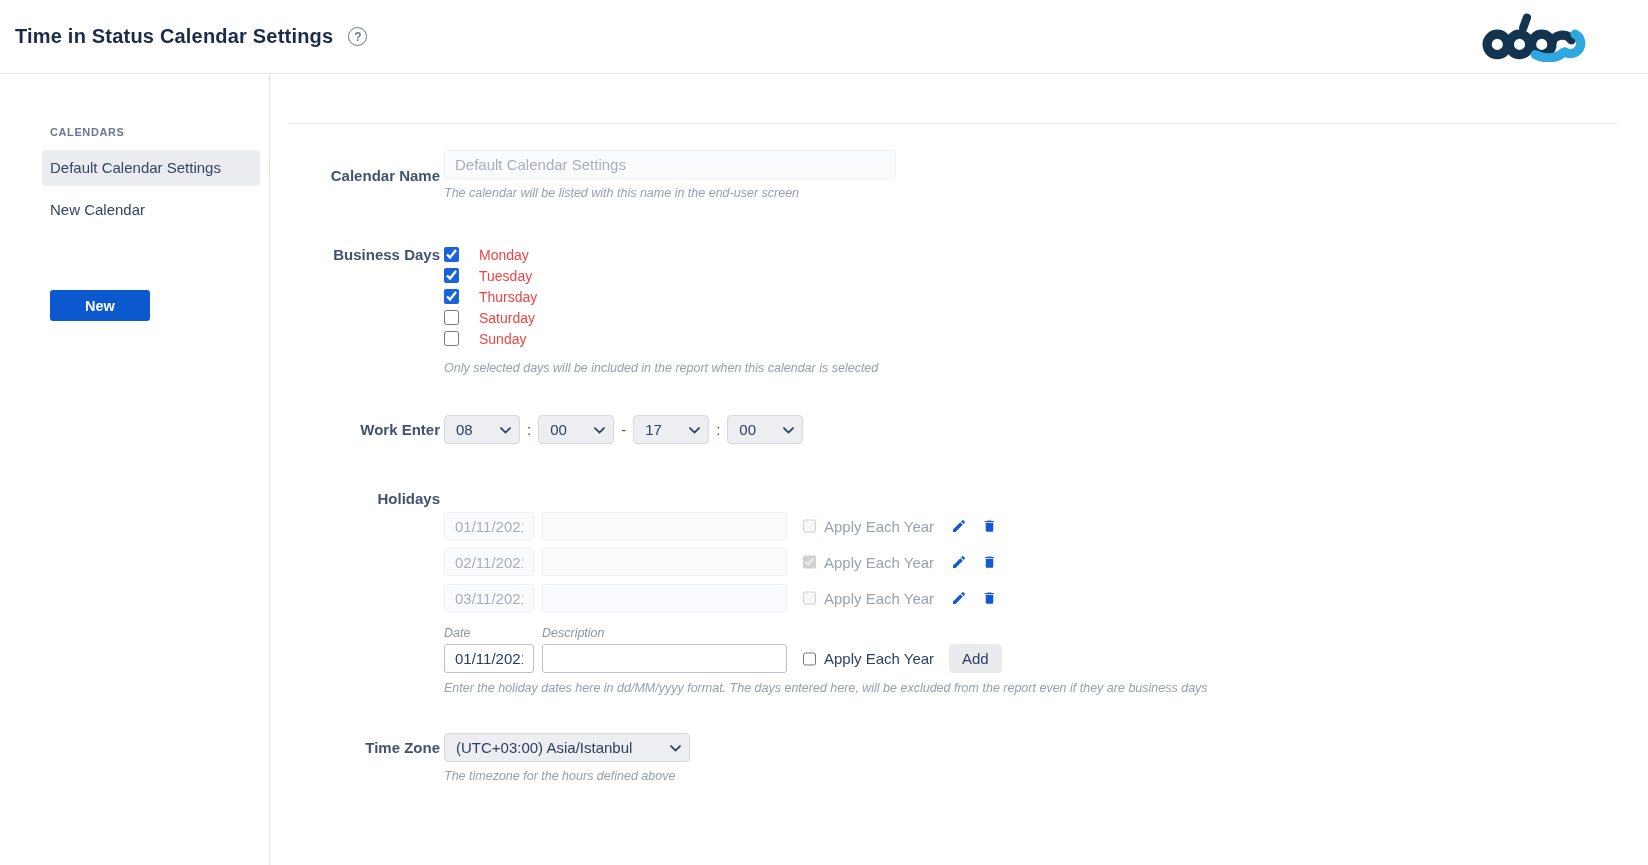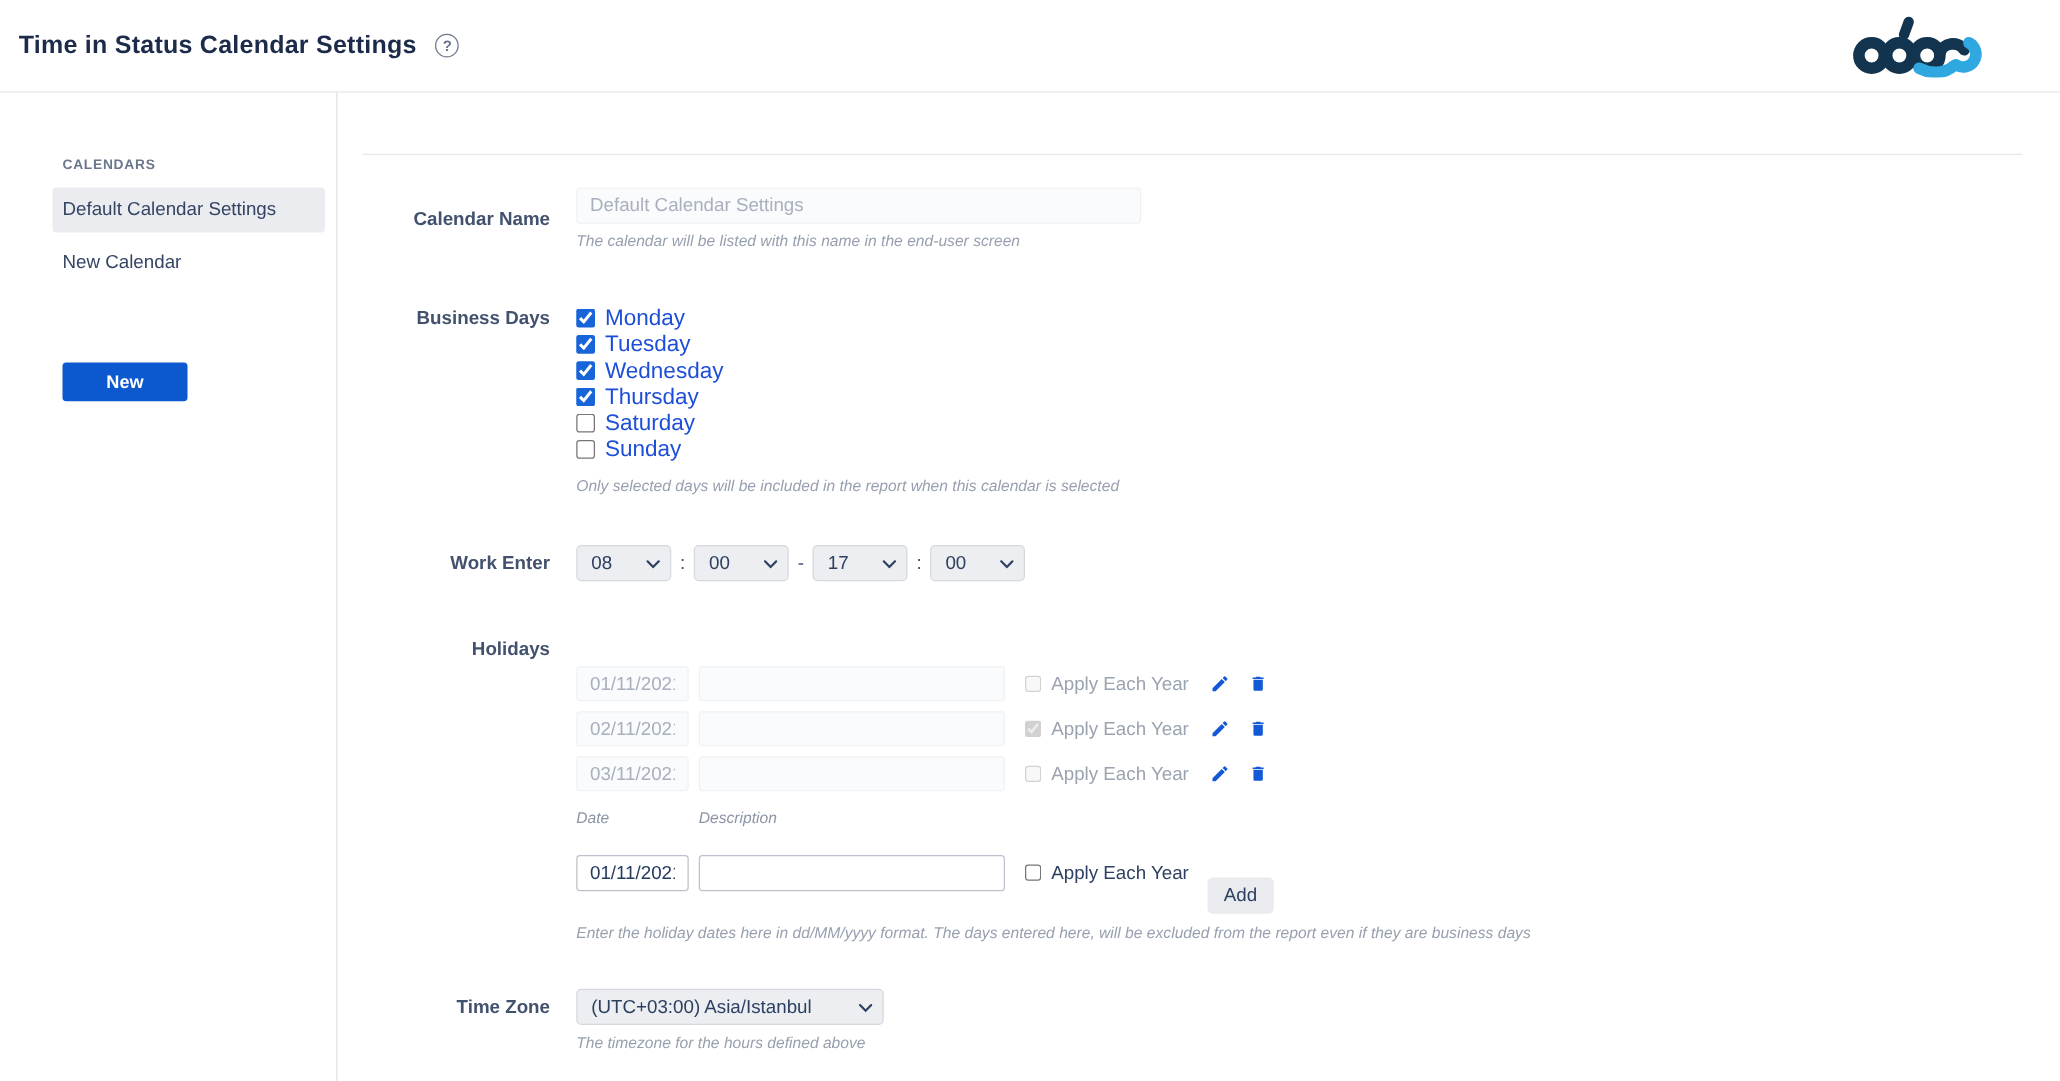--- a/index.html
+++ b/index.html
@@ -38,21 +38,21 @@
   }
   .sidebar-item.selected { background:#ebecf0; font-weight:500; }
   .btn-new {
     margin:56px 0 0 8px; width:100px; height:31px; background:#0c59cf; color:#fff;
     border:none; border-radius:3px; font-size:14.5px; font-weight:bold; cursor:pointer;
     font-family:inherit;
   }
   .main { flex:1; padding:0 30px 0 20px; }
   .main-topline { border-top:1px solid #e6e8ec; margin-top:49px; }
   
-  .form-row { display:grid; grid-template-columns:150px 1fr; column-gap:21px; align-items:center; }
+  .form-row { display:grid; grid-template-columns:150px 1fr; column-gap:4px; align-items:center; }
   .form-row.top-align { align-items:start; }
   .form-label {
     text-align:right; font-size:15px; font-weight:bold; color:#42526e;
   }
   .helper {
     font-style:italic; font-size:12.5px; color:#97a0af; margin-top:7px;
   }
   .ctl-col { min-width:0; }
   
   .input-disabled {
@@ -65,21 +65,21 @@
     color:#243c5e; font-size:15px; padding:0 10px; height:29px;
     font-family:inherit;
   }
   .calendar-name-input { width:452px; height:29px; }
   .calendar-name-input::placeholder { color:#a8afbd; opacity:1; }
   
   .day-row { display:flex; align-items:center; height:21px; }
   .day-row input[type=checkbox] {
     width:15px; height:15px; accent-color:#1765d8; margin-right:8px; cursor:pointer;
   }
-  .day-label { font-size:18px; color:#1d4ed8; }
+  .day-label { font-size:14px; color:#ef4444;margin-left:12px; }
   
   .sel-wrap { position:relative; display:inline-block; }
   .styled-select {
     appearance:none; -webkit-appearance:none;
     background:#eceef1; border:1px solid #d5d8de; border-radius:4px;
     height:29px; font-size:15px; color:#2e4061; padding:0 24px 0 11px;
     font-family:inherit; cursor:pointer;
   }
   .sel-caret {
     position:absolute; right:9px; top:50%; transform:translateY(-42%);
@@ -100,21 +100,20 @@
   .apply-label-dark  { font-size:15px; color:#2e4061; white-space:nowrap; }
   .icon-btn { background:none; border:none; cursor:pointer; padding:0; display:inline-flex; align-items:center; }
   .icon-pencil { margin-left:20px; }
   .icon-trash  { margin-left:15px; }
   .col-labels { display:flex; font-style:italic; font-size:12.5px; color:#8b94a5; margin:14px 0 4px; }
   .col-labels .c1 { width:98px; }
   .btn-add {
     margin-left:18px; background:#e9ebee; border:none; border-radius:4px;
     height:29px; padding:0 13px; font-size:15px; color:#2e4061; cursor:pointer;
     font-family:inherit;
-    margin-top:37px;
   }
   
   .sec-calname   { margin-top:26px; }
   .sec-days      { margin-top:44px; }
   .sec-hours     { margin-top:40px; }
   .sec-holidays  { margin-top:46px; }
   .sec-timezone  { margin-top:38px; }
 </style>
 </head>
 <body>
@@ -164,24 +163,20 @@
     <div class="form-row top-align sec-days">
       <div class="form-label" style="margin-top:2px">Business Days</div>
       <div class="ctl-col">
         <div class="day-row">
           <input type="checkbox" checked="" style="">
           <span class="day-label">Monday</span>
         </div>
         <div class="day-row">
           <input type="checkbox" checked="" style="">
           <span class="day-label">Tuesday</span>
-        </div>
-        <div class="day-row">
-          <input type="checkbox" checked="" style="">
-          <span class="day-label">Wednesday</span>
         </div>
         <div class="day-row">
           <input type="checkbox" checked="" style="">
           <span class="day-label">Thursday</span>
         </div>
         <div class="day-row">
           <input type="checkbox" style="">
           <span class="day-label">Saturday</span>
         </div>
         <div class="day-row">

